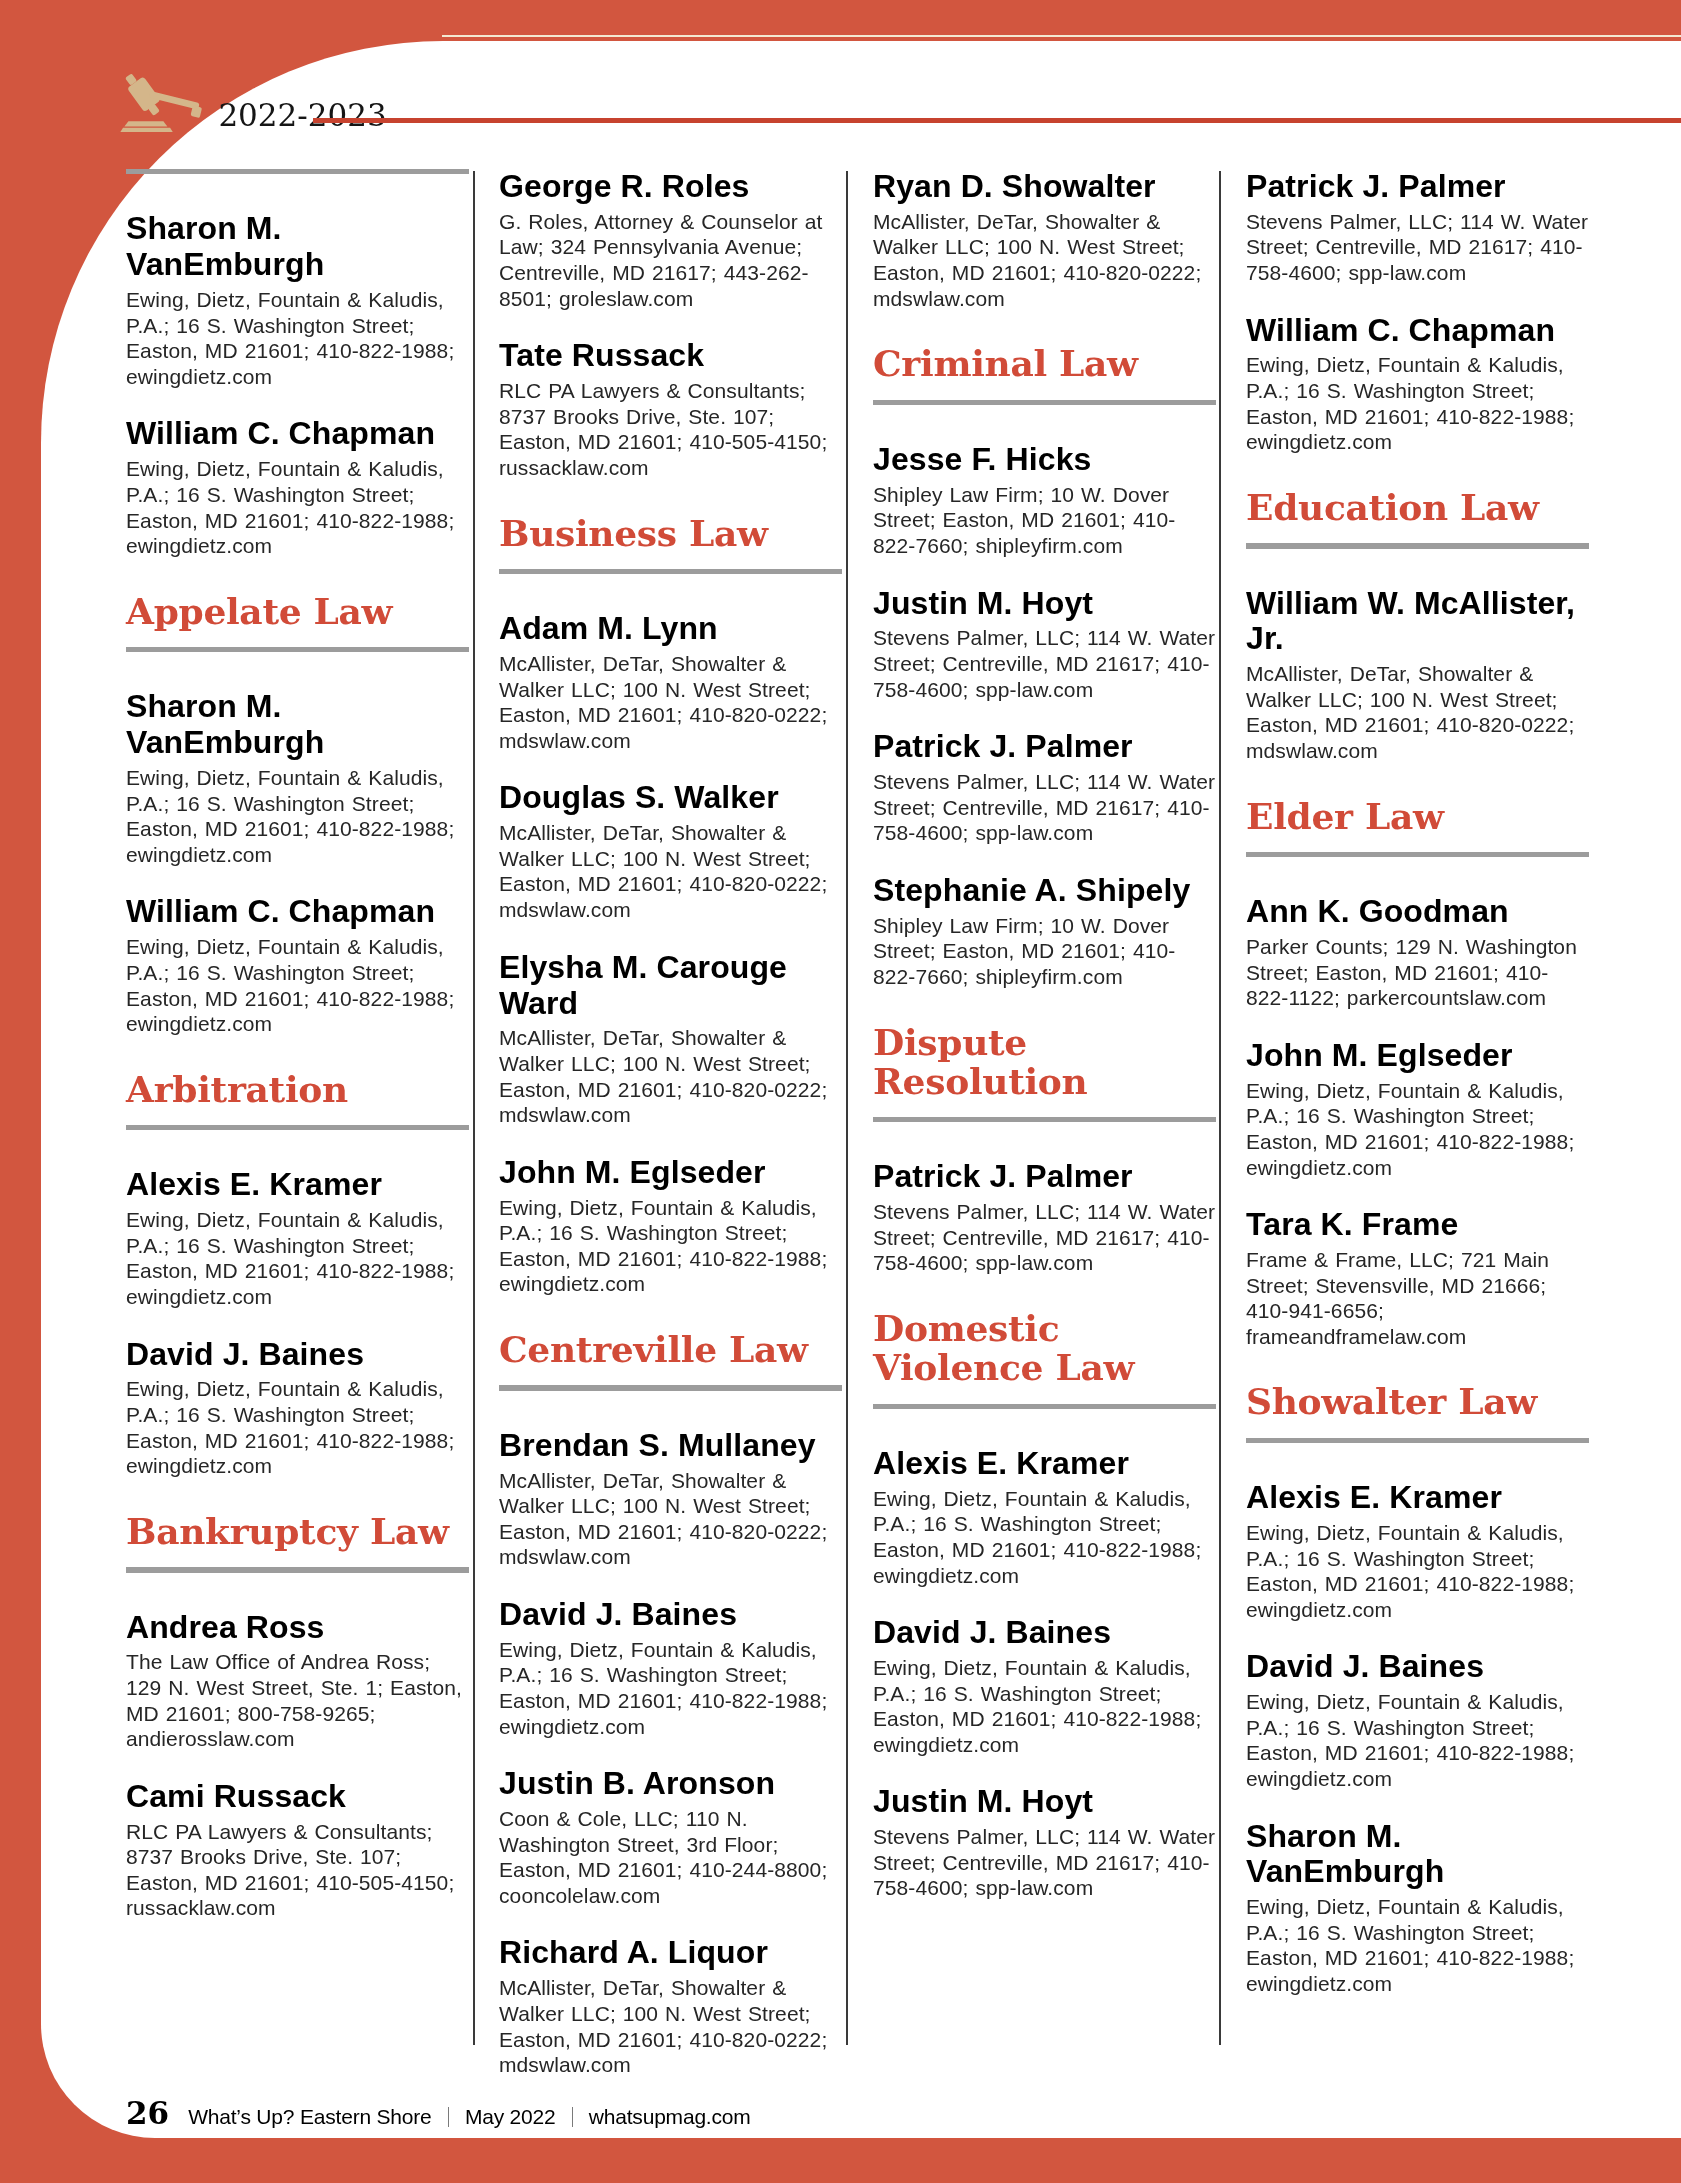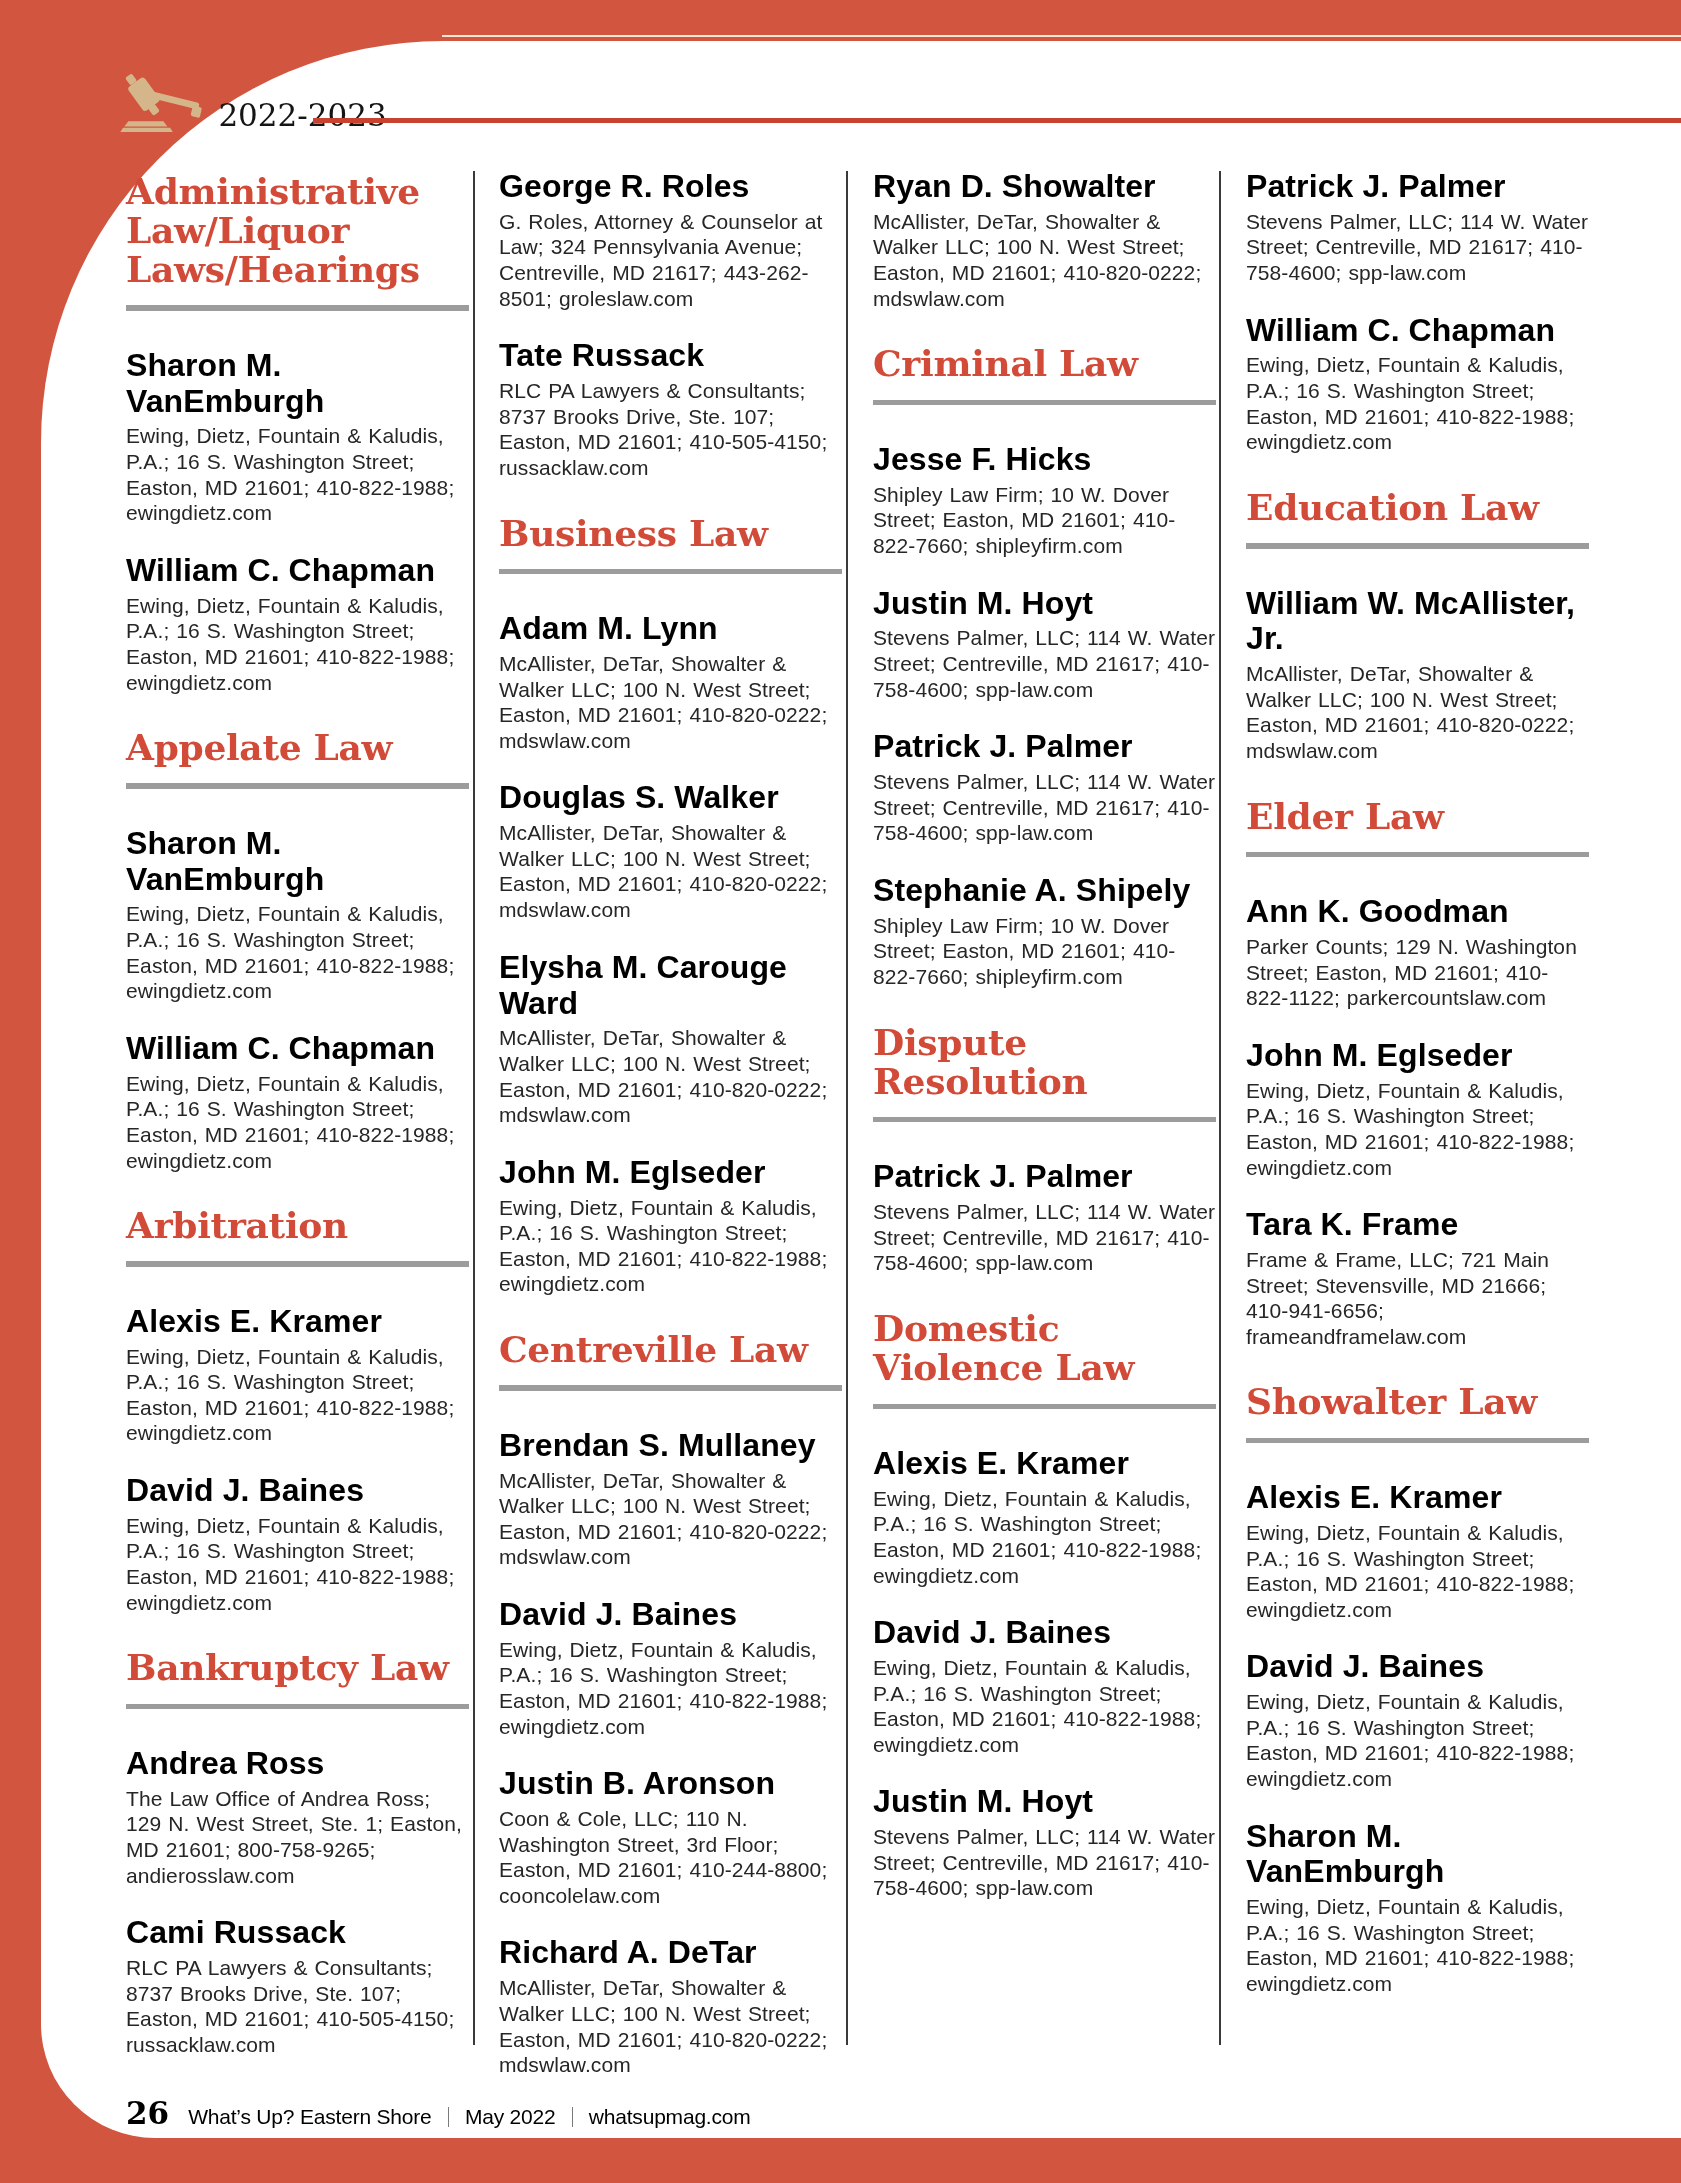--- a/index.html
+++ b/index.html
@@ -99,21 +99,20 @@
     <span class="main-title">LEADING LAWYERS</span>
   </div>
 </div>
 <div class="header-rule"></div>
 
 <div class="vrule" id="vrule-1"></div>
 <div class="vrule" id="vrule-2"></div>
 <div class="vrule" id="vrule-3"></div>
 
 <section class="col" id="col-0">
-    <h2 class="cat">Administrative Law/Liquor Laws/Hearings</h2>
     <div class="cat-rule"></div>
     <div class="entry">
       <div class="name">Sharon M. VanEmburgh</div>
       <div class="details">Ewing, Dietz, Fountain &amp; Kaludis, P.A.; 16 S. Washington Street; Easton, MD 21601; 410-822-1988; ewingdietz.com</div>
     </div>
     <div class="entry">
       <div class="name">William C. Chapman</div>
       <div class="details">Ewing, Dietz, Fountain &amp; Kaludis, P.A.; 16 S. Washington Street; Easton, MD 21601; 410-822-1988; ewingdietz.com</div>
     </div>
     <h2 class="cat">Appelate Law</h2>
@@ -182,21 +181,21 @@
     </div>
     <div class="entry">
       <div class="name">David J. Baines</div>
       <div class="details">Ewing, Dietz, Fountain &amp; Kaludis, P.A.; 16 S. Washington Street; Easton, MD 21601; 410-822-1988; ewingdietz.com</div>
     </div>
     <div class="entry">
       <div class="name">Justin B. Aronson</div>
       <div class="details">Coon &amp; Cole, LLC; 110 N. Washington Street, 3rd Floor; Easton, MD 21601; 410-244-8800; cooncolelaw.com</div>
     </div>
     <div class="entry">
-      <div class="name">Richard A. DeTar</div>
+      <div class="name">Richard A. Liquor</div>
       <div class="details">McAllister, DeTar, Showalter &amp; Walker LLC; 100 N. West Street; Easton, MD 21601; 410-820-0222; mdswlaw.com</div>
     </div>
   </section>
 <section class="col" id="col-2">
     <div class="entry">
       <div class="name">Ryan D. Showalter</div>
       <div class="details">McAllister, DeTar, Showalter &amp; Walker LLC; 100 N. West Street; Easton, MD 21601; 410-820-0222; mdswlaw.com</div>
     </div>
     <h2 class="cat">Criminal Law</h2>
     <div class="cat-rule"></div>

